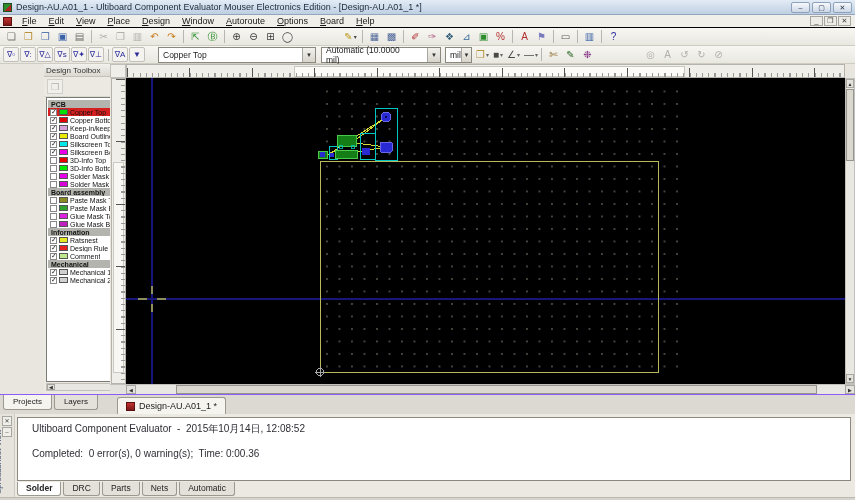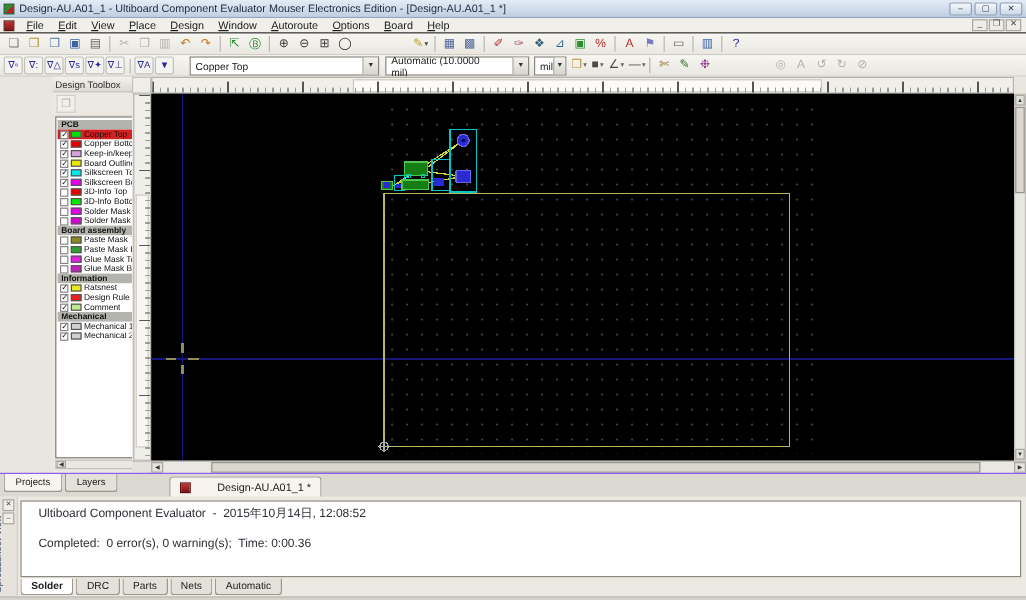--- a/index.html
+++ b/index.html
@@ -87,21 +87,21 @@
   .hs-r{position:absolute;right:0;top:0;width:10px;height:9px;}
   .hs-th{position:absolute;left:66px;top:0;width:641px;height:9px;}
   .sb-btn{background:#e4e2dc;border:1px solid #a8a6a0;display:flex;align-items:center;justify-content:center;font-size:5px;color:#333;}
   .sb-th{background:#dbd8d0;border:1px solid #96948e;}
 
   
   .tabstrip{position:absolute;left:0;top:394px;width:855px;height:20px;background:#dcd9d2;border-top:1px solid #8b5cf6;}
   .ptabs{position:absolute;left:3px;top:0px;display:flex;}
   .ptab{height:15px;font-size:8px;line-height:13px;padding:0 9px;background:#e4e1da;border:1px solid #9a988f;border-top:none;border-radius:0 0 3px 3px;color:#222;margin-right:2px;}
   .ptab.active{background:#f6f4ee;}
-  .doctab{position:absolute;left:117px;top:2px;height:17px;display:flex;align-items:center;background:#f6f4ee;border:1px solid #9a988f;border-bottom:none;border-radius:3px 3px 0 0;padding:0 8px;font-size:9px;gap:22px;margin-left:24px;}
+  .doctab{position:absolute;left:117px;top:2px;height:17px;display:flex;align-items:center;background:#f6f4ee;border:1px solid #9a988f;border-bottom:none;border-radius:3px 3px 0 0;padding:0 8px;font-size:9px;gap:4px;}
   .dt-icon{width:9px;height:9px;background:linear-gradient(#c43232,#7c1818);border:1px solid #5c1010;flex:none;}
 
   
   .sheet{position:absolute;left:0;top:414px;width:855px;height:83px;background:#ece9e3;}
   .sv-strip{position:absolute;left:0;top:0;width:15px;height:83px;background:#e6e3dc;border-right:1px solid #cfccc4;}
   .svbtn{position:absolute;left:2px;width:10px;height:10px;font-size:6px;line-height:8px;text-align:center;color:#444;background:#efeee9;border:1px solid #a8a6a0;}
   .svbtn.c{top:2px;} .svbtn.m{top:13px;}
   .vlabel{position:absolute;left:3px;bottom:3px;transform:rotate(-90deg);transform-origin:0 100%;white-space:nowrap;font-size:8px;color:#3c4e6e;}
   .sv-content{position:absolute;left:17px;top:3px;width:834px;height:64px;background:#fff;border:1px solid #8a887f;overflow:hidden;padding:5px 0 0 14px;}
   .logline{white-space:pre;font-size:10px;line-height:12.5px;height:12.5px;color:#2e2e36;}

